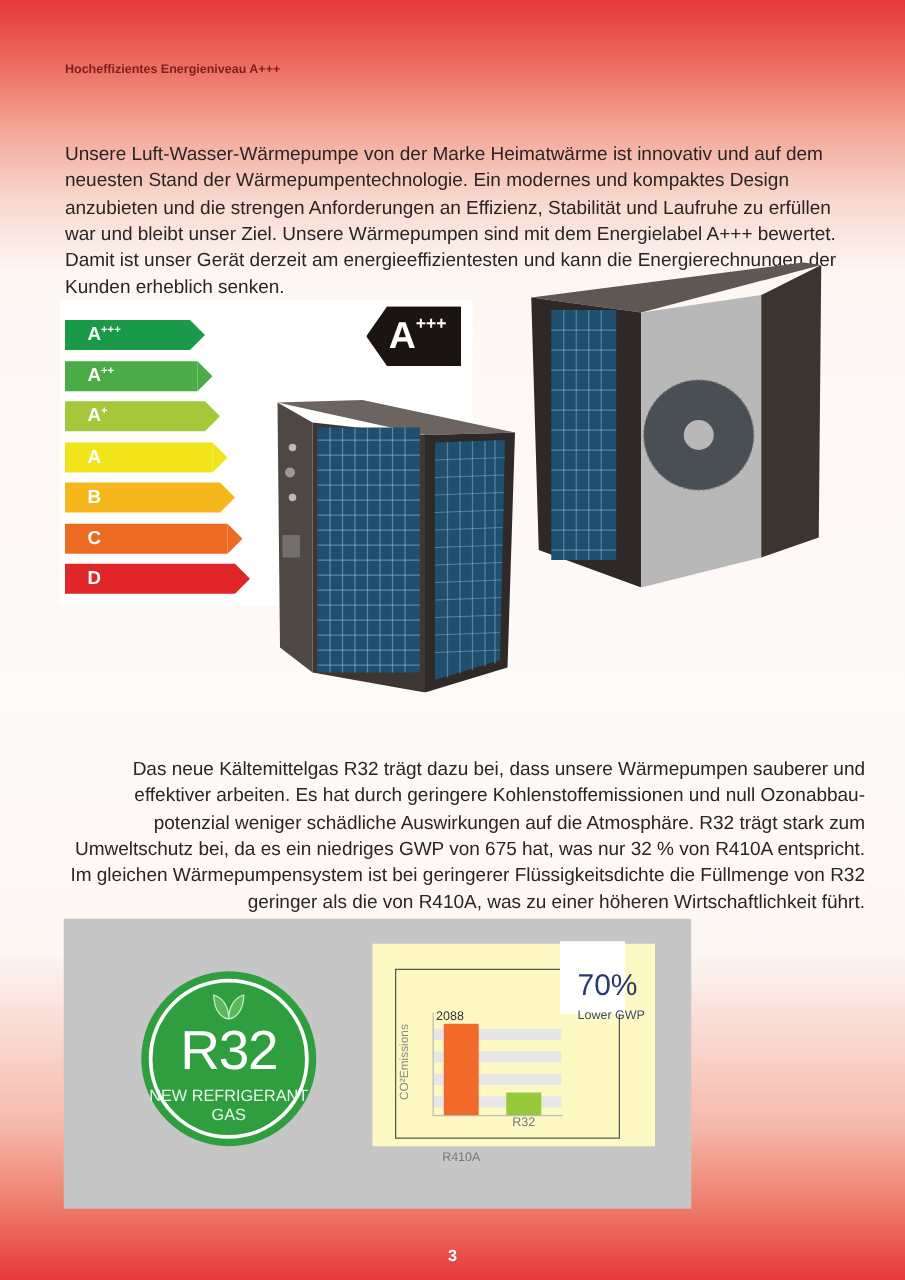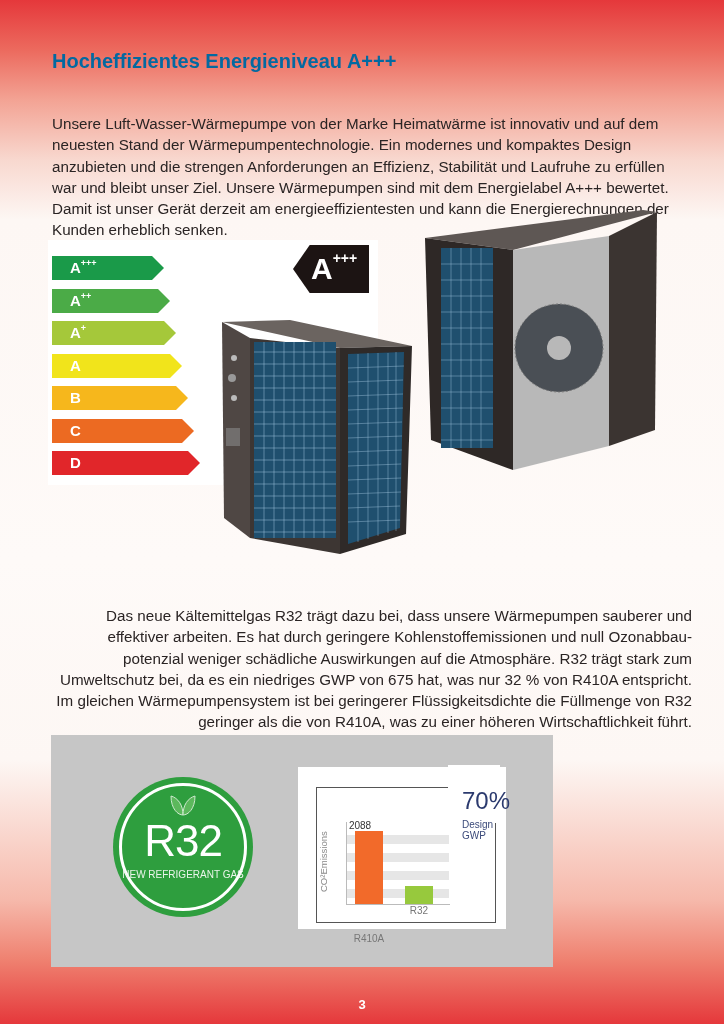--- a/index.html
+++ b/index.html
@@ -6,21 +6,21 @@
   body {
     width:724px; height:1024px; position:relative; overflow:hidden;
     font-family:"Liberation Sans", sans-serif;
     background: linear-gradient(to bottom,
       #e5383b 0px, #ec6a5e 50px, #f3a394 100px, #f8d8cf 160px, #fdf7f4 220px,
       #fefaf8 560px, #fdf7f4 760px, #f6b9ab 900px, #ef8170 960px, #e5383b 1024px);
     color:#222;
   }
   .heading {
     position:absolute; left:52px; top:50px;
-    font-size:20px; font-weight:bold; color:#0369a1;
+    font-size:10px; font-weight:bold; color:#7f1d1d;
   }
   .para {
     position:absolute; left:52px; width:640px;
     font-size:15.2px; line-height:21.3px; color:#2a2424;margin-top:23px;
   }
   .para1 { top:90px; }
   .para2 { top:582px;text-align:right; }
 
   
   .img-area {
@@ -62,27 +62,27 @@
   .r32-ring {
     position:absolute; left:6px; top:6px; right:6px; bottom:6px;
     border:3px solid #ffffff; border-radius:50%;
   }
   .r32-text {
     position:absolute; left:0; right:0; top:42px; text-align:center;
     color:#fff; font-size:44px; line-height:44px; letter-spacing:-1px;
   }
   .r32-sub {
     position:absolute; left:0; right:0; top:92px; text-align:center;
-    color:#eaf5ea; font-size:10px;
+    color:#eaf5ea; font-size:13px;
   }
   .leaf-icon { position:absolute; left:55px; top:16px; width:30px; height:26px; }
 
   .chart-card {
-    position:absolute; left:247px; top:32px; width:208px; height:162px;
-    background:#ffffff;
+    position:absolute; left:247px; top:20px; width:226px; height:162px;
+    background:#fef9c3;
   }
   .chart-frame {
     position:absolute; left:18px; top:20px; width:178px; height:134px;
     border:1px solid #555;
   }
   .frame-gap {
     position:absolute; left:150px; top:-2px; width:52px; height:58px; background:#fff;
   }
   .big-pct {
     position:absolute; left:164px; top:20px; color:#2b3a6e; font-size:24px;
@@ -194,21 +194,21 @@
       <path d="M27 3 C27 16 20 22 15 22 C15 12 20 5 27 3Z" fill="#5cb85c" stroke="#cfe9cf" stroke-width="1"></path>
     </svg>
     <div class="r32-text">R32</div>
     <div class="r32-sub">NEW REFRIGERANT GAS</div>
   </div>
 
   <div class="chart-card">
     <div class="chart-frame"></div>
     <div class="frame-gap"></div>
     <div class="big-pct">70%</div>
-    <div class="lower-gwp">Design GWP</div>
+    <div class="lower-gwp">Lower GWP</div>
 
     <div class="stripe" style="top:68px;"></div>
     <div class="stripe" style="top:86px;"></div>
     <div class="stripe" style="top:104px;"></div>
     <div class="stripe" style="top:122px;"></div>
     <div class="y-axis"></div>
     <div class="x-axis"></div>
     <div class="y-label">CO²Emissions</div>
 
     <div class="bar-val" style="left:42px;top:53px;">2088</div>

